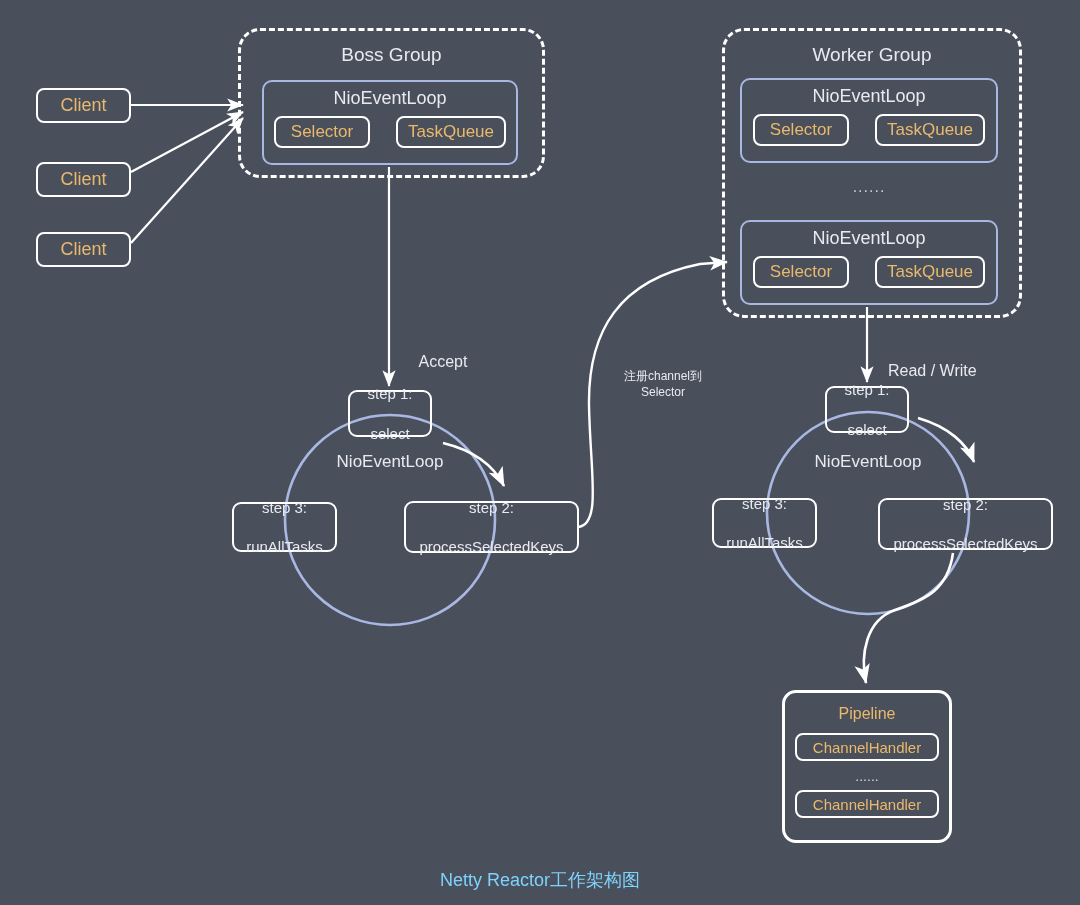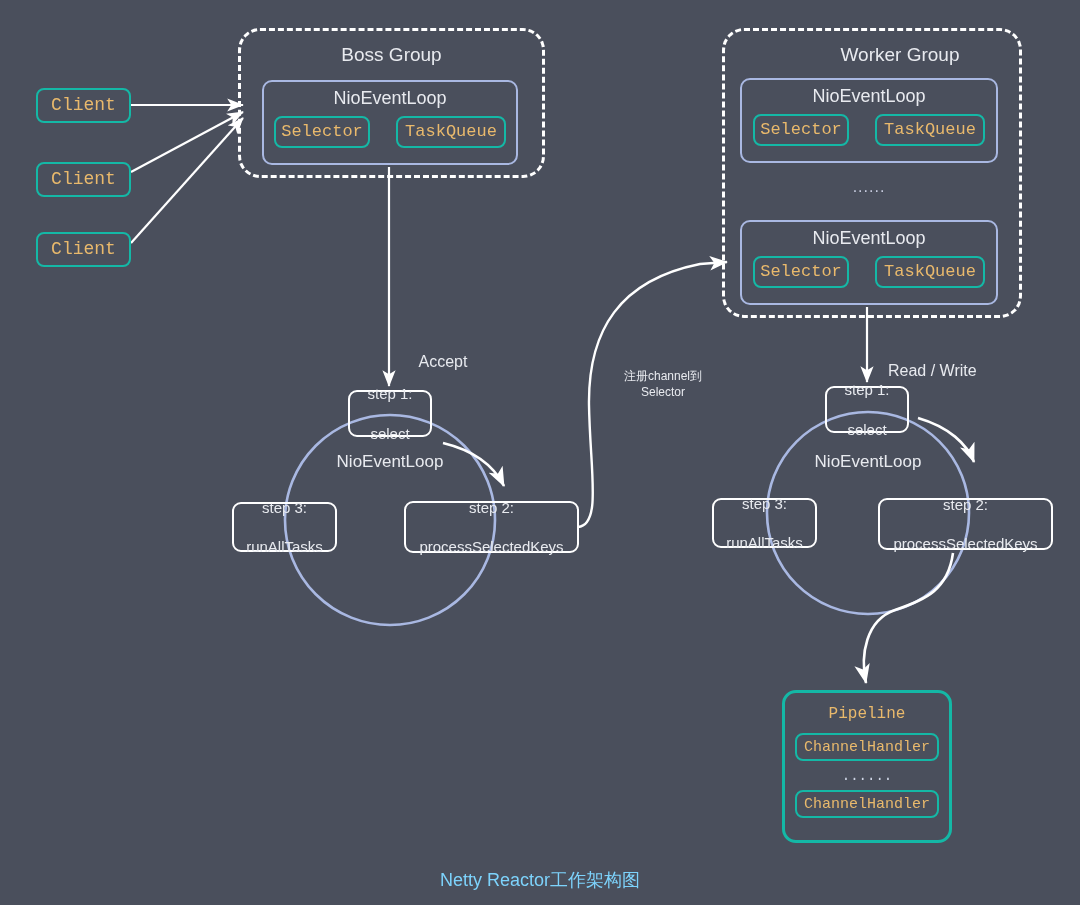--- a/index.html
+++ b/index.html
@@ -24,24 +24,23 @@
     position: absolute;
     box-sizing: border-box;
     display: flex;
     flex-direction: column;
     align-items: center;
     justify-content: center;
     text-align: center;
     line-height: 1.15;
   }
   .orange-box {
-    border: 2px solid #14b8a6;
+    border: 2px solid #ffffff;
     border-radius: 8px;
     color: #e9b96c;
-    font-family: Liberation Mono, monospace;
   }
   .blue-box {
     border: 2px solid #a9b8e2;
     border-radius: 10px;
     color: #e8eaef;
   }
   .white-box {
     border: 2px solid #ffffff;
     border-radius: 9px;
     color: #e8eaef;
@@ -126,21 +125,21 @@
       <div class="box orange-box" style="position:relative; width:96px; height:32px; font-size:17px;">
         <span>Selector</span>
       </div>
       <div class="box orange-box" style="position:relative; width:110px; height:32px; font-size:17px;">
         <span>TaskQueue</span>
       </div>
     </div>
   </div>
 
   <div class="dashed-box" style="left:722px; top:28px; width:300px; height:290px;"></div>
-  <div class="plain-label" style="left:722px; top:44px; width:300px; font-size:19px;padding-left:28px;">Worker Group</div>
+  <div class="plain-label" style="left:722px; top:44px; width:300px; font-size:19px;">Worker Group</div>
 
   <div class="box blue-box" style="left:740px; top:78px; width:258px; height:85px; justify-content:flex-start; padding-top:6px;">
     <div style="font-size:18px; margin-bottom:7px;">NioEventLoop</div>
     <div style="display:flex; gap:26px;">
       <div class="box orange-box" style="position:relative; width:96px; height:32px; font-size:17px;">
         <span>Selector</span>
       </div>
       <div class="box orange-box" style="position:relative; width:110px; height:32px; font-size:17px;">
         <span>TaskQueue</span>
       </div>

